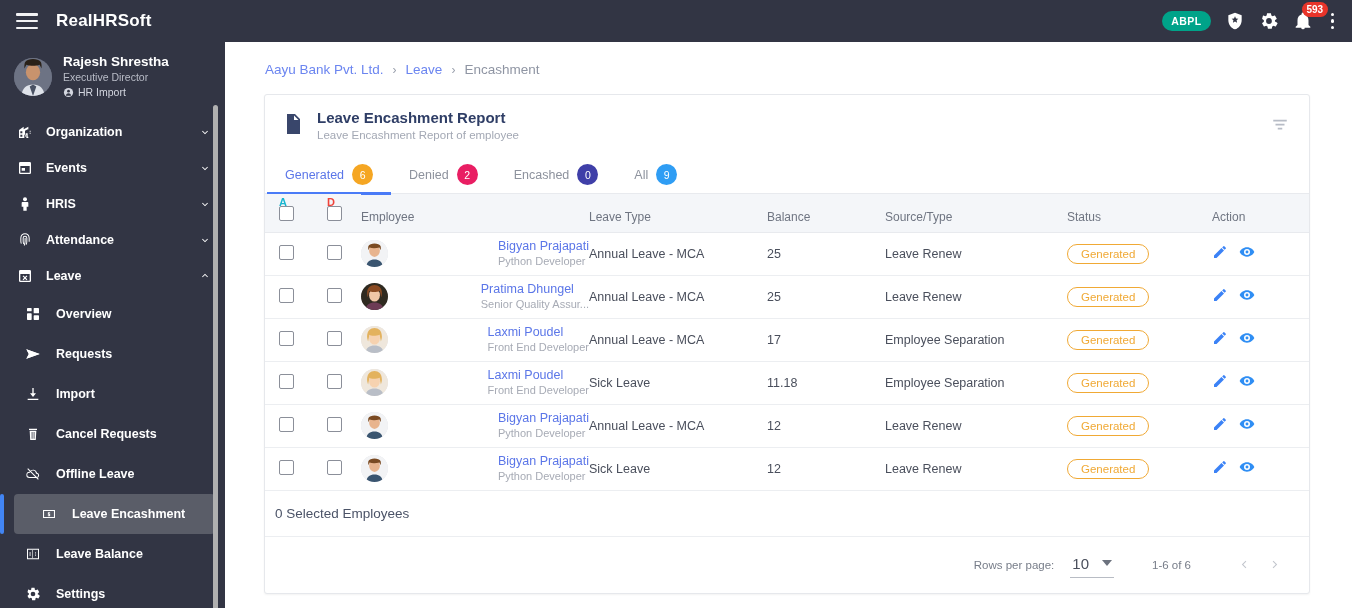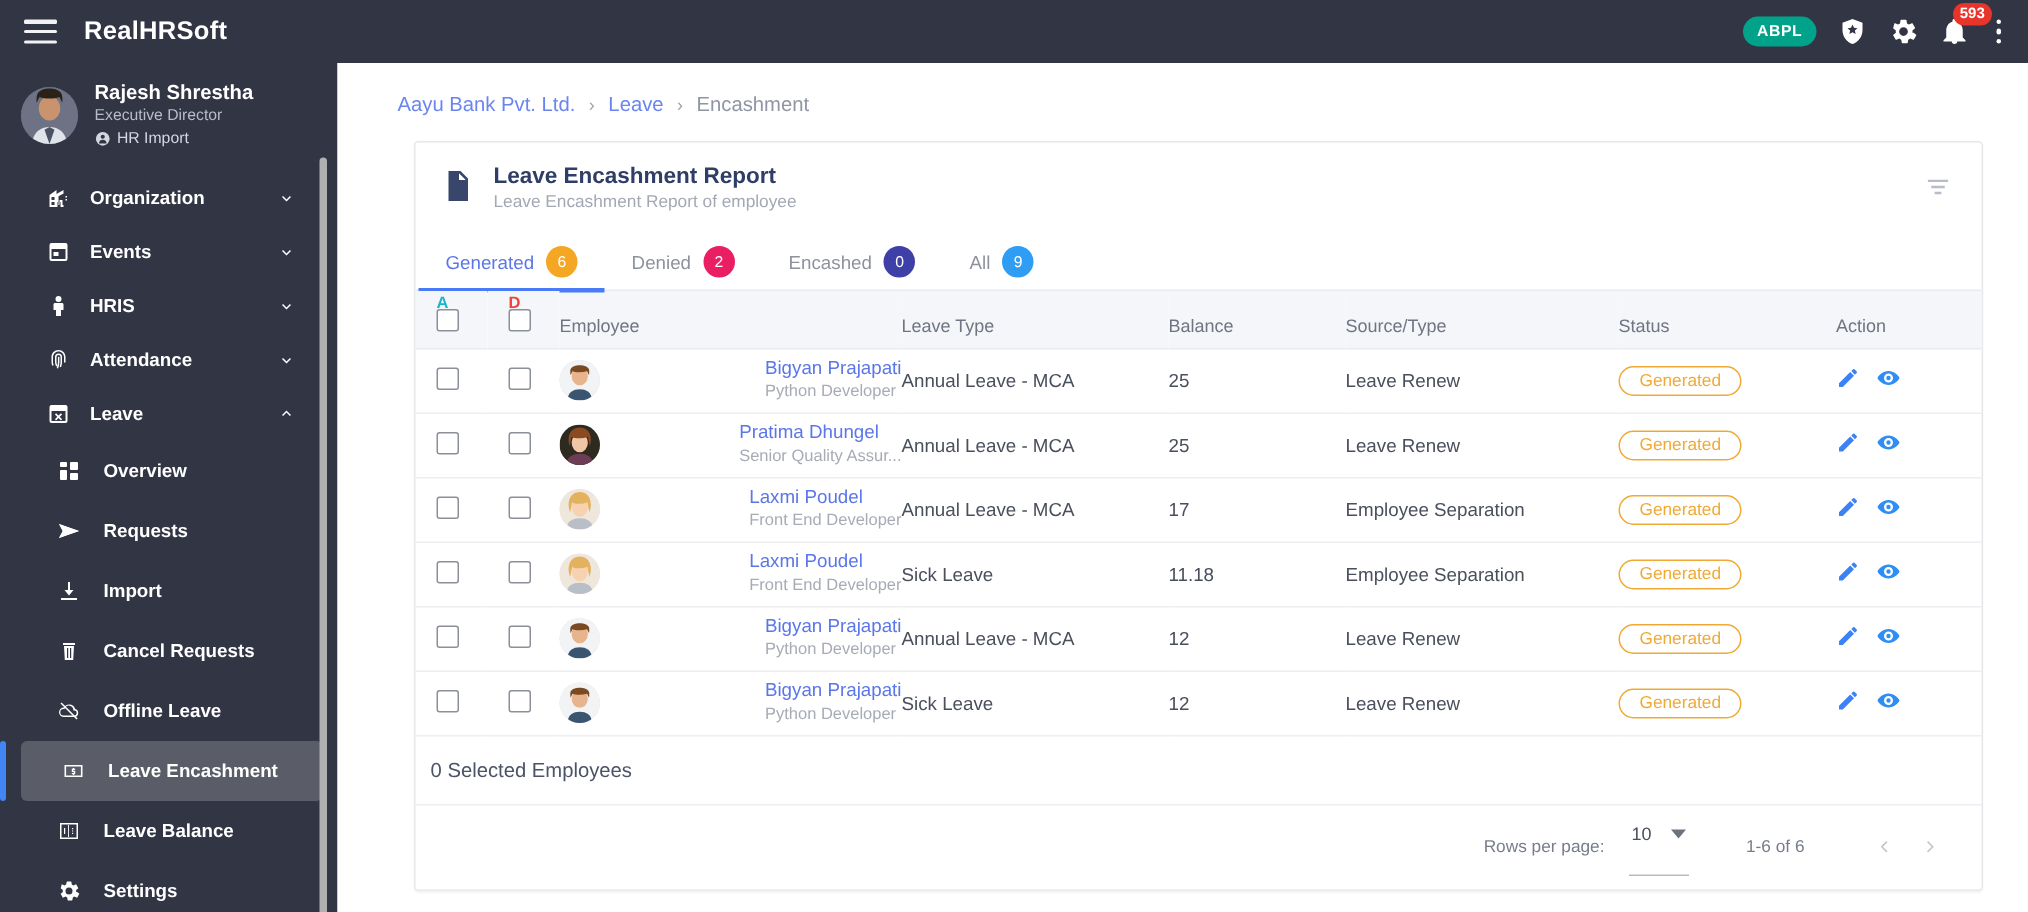--- a/index.html
+++ b/index.html
@@ -49,32 +49,32 @@
     width: 38px; height: 38px; border-radius: 50%; flex: 0 0 38px; overflow: hidden;
     background: #5b6070; position: relative;
   }
   .pf-name { color: #ffffff; font-size: 13.5px; font-weight: bold; line-height: 16px; }
   .pf-role { color: #b9bcc7; font-size: 10.5px; line-height: 15px; }
   .pf-tag { color: #d4d7e0; font-size: 10.5px; line-height: 15px; display: flex; align-items: center; gap: 4px; }
   .pf-tag svg { width: 11px; height: 11px; fill: #d4d7e0; }
 
   .navlist { position: relative; }
   .navitem {
-    display: flex; align-items: center; height: 36px; padding: 0 28px;
+    display: flex; align-items: center; height: 36px; padding: 0 14px;
     color: #ffffff; font-size: 12.5px; font-weight: bold; cursor: pointer;
     position: relative; user-select: none;
   }
   .navitem .nv-ico { width: 22px; flex: 0 0 22px; display: flex; align-items: center; justify-content: center; margin-right: 10px; }
   .navitem .nv-ico svg { width: 16px; height: 16px; fill: #ffffff; }
   .navitem .nv-label { flex: 1; }
   .chev { width: 12px; height: 12px; }
   .chev svg { width: 12px; height: 12px; fill: #ffffff; }
   .navitem.top { height: 36px; }
   .subitem {
-    display: flex; align-items: center; height: 40px; padding-left: 35px;
+    display: flex; align-items: center; height: 40px; padding-left: 22px;
     color: #ffffff; font-size: 12.5px; font-weight: bold; cursor: pointer;
     position: relative;
   }
   .subitem .nv-ico { width: 22px; flex: 0 0 22px; display: flex; align-items: center; justify-content: center; margin-right: 12px; }
   .subitem .nv-ico svg { width: 16px; height: 16px; fill: #ffffff; }
   .subitem.active {
     background: #5a5d68; margin: 0 10px 0 14px; border-radius: 4px; padding-left: 24px;
   }
   .subitem.active::before {
     content: ''; position: absolute; left: -14px; top: 0; bottom: 0; width: 4px;
@@ -87,21 +87,21 @@
 
   
   .main { position: absolute; top: 42px; left: 225px; width: 1127px; height: 566px; background: #ffffff; }
 
   .breadcrumb { display: flex; align-items: center; gap: 9px; padding: 20px 0 0 40px; font-size: 13.5px; }
   .bc-link { color: #6b85f0; cursor: pointer; }
   .bc-sep { color: #9aa0ad; font-size: 12px; }
   .bc-cur { color: #8f95a3; }
 
   .card {
-    position: absolute; left: 51px; top: 52px; width: 1046px;
+    position: absolute; left: 39px; top: 52px; width: 1046px;
     background: #ffffff; border: 1px solid #e6e8ec; border-radius: 3px;
     box-shadow: 0 1px 2px rgba(0,0,0,.05);
   }
   .card-head { display: flex; align-items: center; padding: 14px 18px 13px 16px; }
   .doc-ico { width: 26px; flex: 0 0 26px; margin-right: 10px; }
   .doc-ico svg { width: 24px; height: 24px; fill: #39466b; }
   .ch-title { color: #2f3e66; font-size: 15px; font-weight: bold; line-height: 18px; }
   .ch-sub { color: #a3a8b4; font-size: 11.5px; line-height: 16px; }
   .filter-ico { margin-left: auto; cursor: pointer; width: 20px; height: 20px; }
   .filter-ico svg { width: 18px; height: 18px; fill: #b7bcc6; }
@@ -152,21 +152,21 @@
   .act svg { width: 16px; height: 16px; cursor: pointer; }
   .pencil svg { fill: #3b82f6; }
   .eye svg { fill: #2f8ef4; }
 
   .sel-bar { padding: 15px 0 15px 10px; font-size: 13.5px; color: #4b5367; border-bottom: 1px solid #eceef1; }
 
   .pager { display: flex; align-items: center; justify-content: flex-end; height: 56px; padding-right: 20px; gap: 0; }
   .pg-label { font-size: 11.5px; color: #777d89; margin-right: 16px; margin-left: 22px; }
   .pg-select {
     display: flex; align-items: center; gap: 13px; border-bottom: 1px solid #b8bcc4;
-    padding: 3px 2px 20px 2px; font-size: 12px; color: #4a4f5c; cursor: pointer; margin-right: 38px;
+    padding: 3px 2px 5px 2px; font-size: 15px; color: #4a4f5c; cursor: pointer; margin-right: 38px;
   }
   .caret { width: 0; height: 0; border-left: 5px solid transparent; border-right: 5px solid transparent; border-top: 6px solid #6c727e; }
   .pg-range { font-size: 11.5px; color: #777d89; margin-right: 38px; }
   .pg-arrow { width: 30px; height: 30px; display: flex; align-items: center; justify-content: center; cursor: pointer; }
   .pg-arrow svg { width: 13px; height: 13px; fill: #c2c6cd; }
 </style>
 </head>
 <body>
 
 <div id="app">

